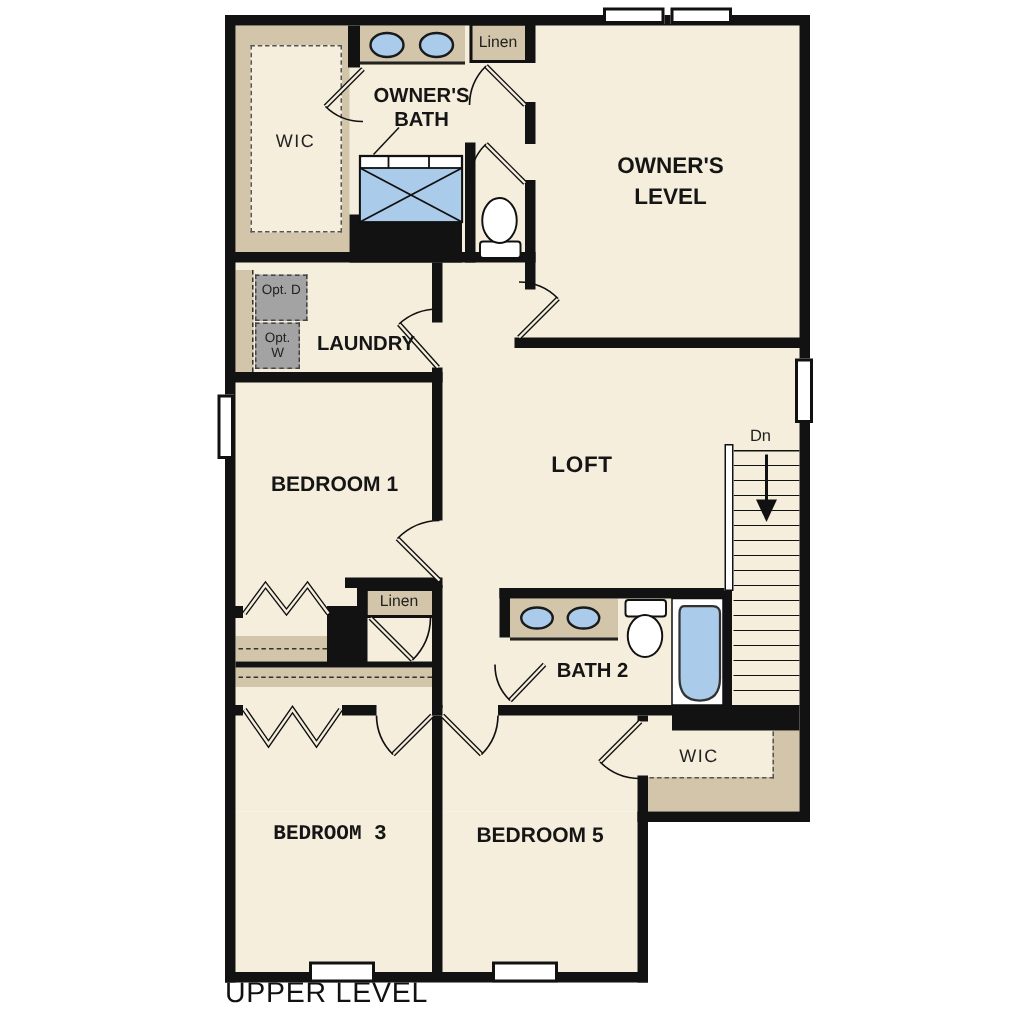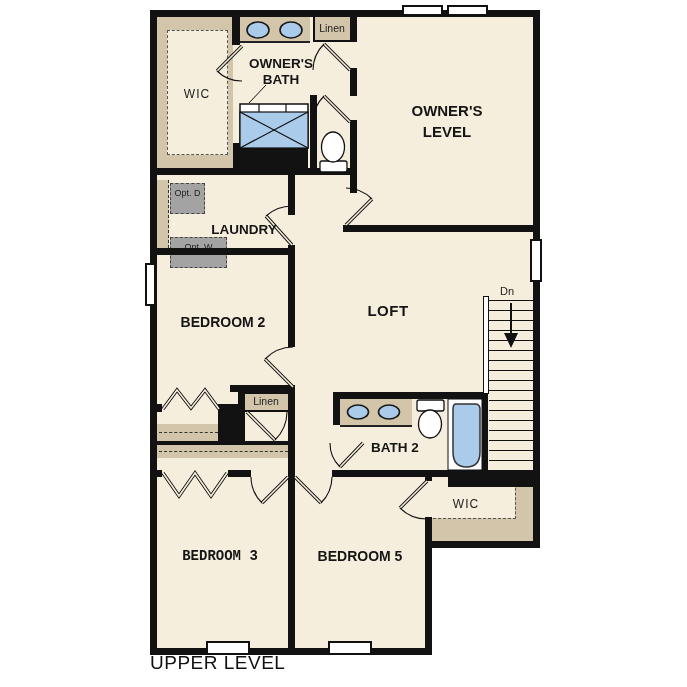--- a/index.html
+++ b/index.html
@@ -38,21 +38,21 @@
   <div class="tan" style="left:157px;top:17px;width:76px;height:151px;"></div>
   <div class="floor" style="left:167px;top:30px;width:61px;height:125px;"></div>
   <div class="dash-rect" style="left:167px;top:30px;width:61px;height:125px;"></div>
   <div class="tan box" style="left:237px;top:17px;width:73px;height:26px;border-bottom:2px solid #222;"></div>
   <div class="tan box" style="left:313px;top:15px;width:39px;height:27px;border:2px solid #111;"></div>
   <div class="tan box" style="left:157px;top:180px;width:12px;height:68px;border-right:1px dashed #333;"></div>
   <div class="opt-box" style="left:170px;top:183px;width:35px;height:31px;">
     <span>Opt.</span>
     <span>D</span>
   </div>
-  <div class="opt-box" style="left:170px;top:215px;width:57px;height:31px;margin-top:22px;">
+  <div class="opt-box" style="left:170px;top:215px;width:30px;height:31px;">
     <span>Opt.</span>
     <span>W</span>
   </div>
   <div class="tan" style="left:157px;top:424px;width:63px;height:17px;"></div>
   <div class="dash-line" style="left:159px;top:432px;width:59px;"></div>
   <div class="tan" style="left:157px;top:445px;width:133px;height:13px;"></div>
   <div class="dash-line" style="left:159px;top:451px;width:129px;"></div>
   <div class="tan box" style="left:243px;top:392px;width:47px;height:20px;border:2px solid #111;"></div>
   <div class="tan box" style="left:340px;top:399px;width:72px;height:28px;border-bottom:2px solid #222;"></div>
   <div class="tan" style="left:432px;top:518px;width:101px;height:23px;"></div>
@@ -207,21 +207,21 @@
   <div class="room-label" style="left:281px;top:72px;font-size:13.5px;line-height:16px;">
     <span>OWNER'S</span>
     <span>BATH</span>
   </div>
   <div class="room-label lbl-sm" style="left:332px;top:28px;">Linen</div>
   <div class="room-label" style="left:447px;top:121px;font-size:15px;line-height:21px;">
     <span>OWNER'S</span>
     <span>LEVEL</span>
   </div>
   <div class="room-label" style="left:244px;top:197px;font-size:13.5px;margin-top:32px;">LAUNDRY</div>
-  <div class="room-label" style="left:223px;top:322px;font-size:14px;">BEDROOM 2</div>
+  <div class="room-label" style="left:223px;top:322px;font-size:14px;">BEDROOM 1</div>
   <div class="room-label" style="left:388px;top:310px;font-size:15px;letter-spacing:0.5px;">LOFT</div>
   <div class="room-label lbl-sm" style="left:266px;top:401px;">Linen</div>
   <div class="room-label lbl-sm" style="left:507px;top:291px;font-size:11px;">Dn</div>
   <div class="room-label" style="left:395px;top:447px;font-size:13.5px;">BATH 2</div>
   <div class="room-label" style="left:220px;top:556px;font-size:14px;font-family:Liberation Mono, monospace;">BEDROOM 3</div>
   <div class="room-label" style="left:360px;top:556px;font-size:14px;">BEDROOM 5</div>
   <div class="room-label lbl-sm" style="left:466px;top:504px;letter-spacing:1px;font-size:12px;">WIC</div>
 
   <div id="plan-title">UPPER LEVEL</div>
 </div>

